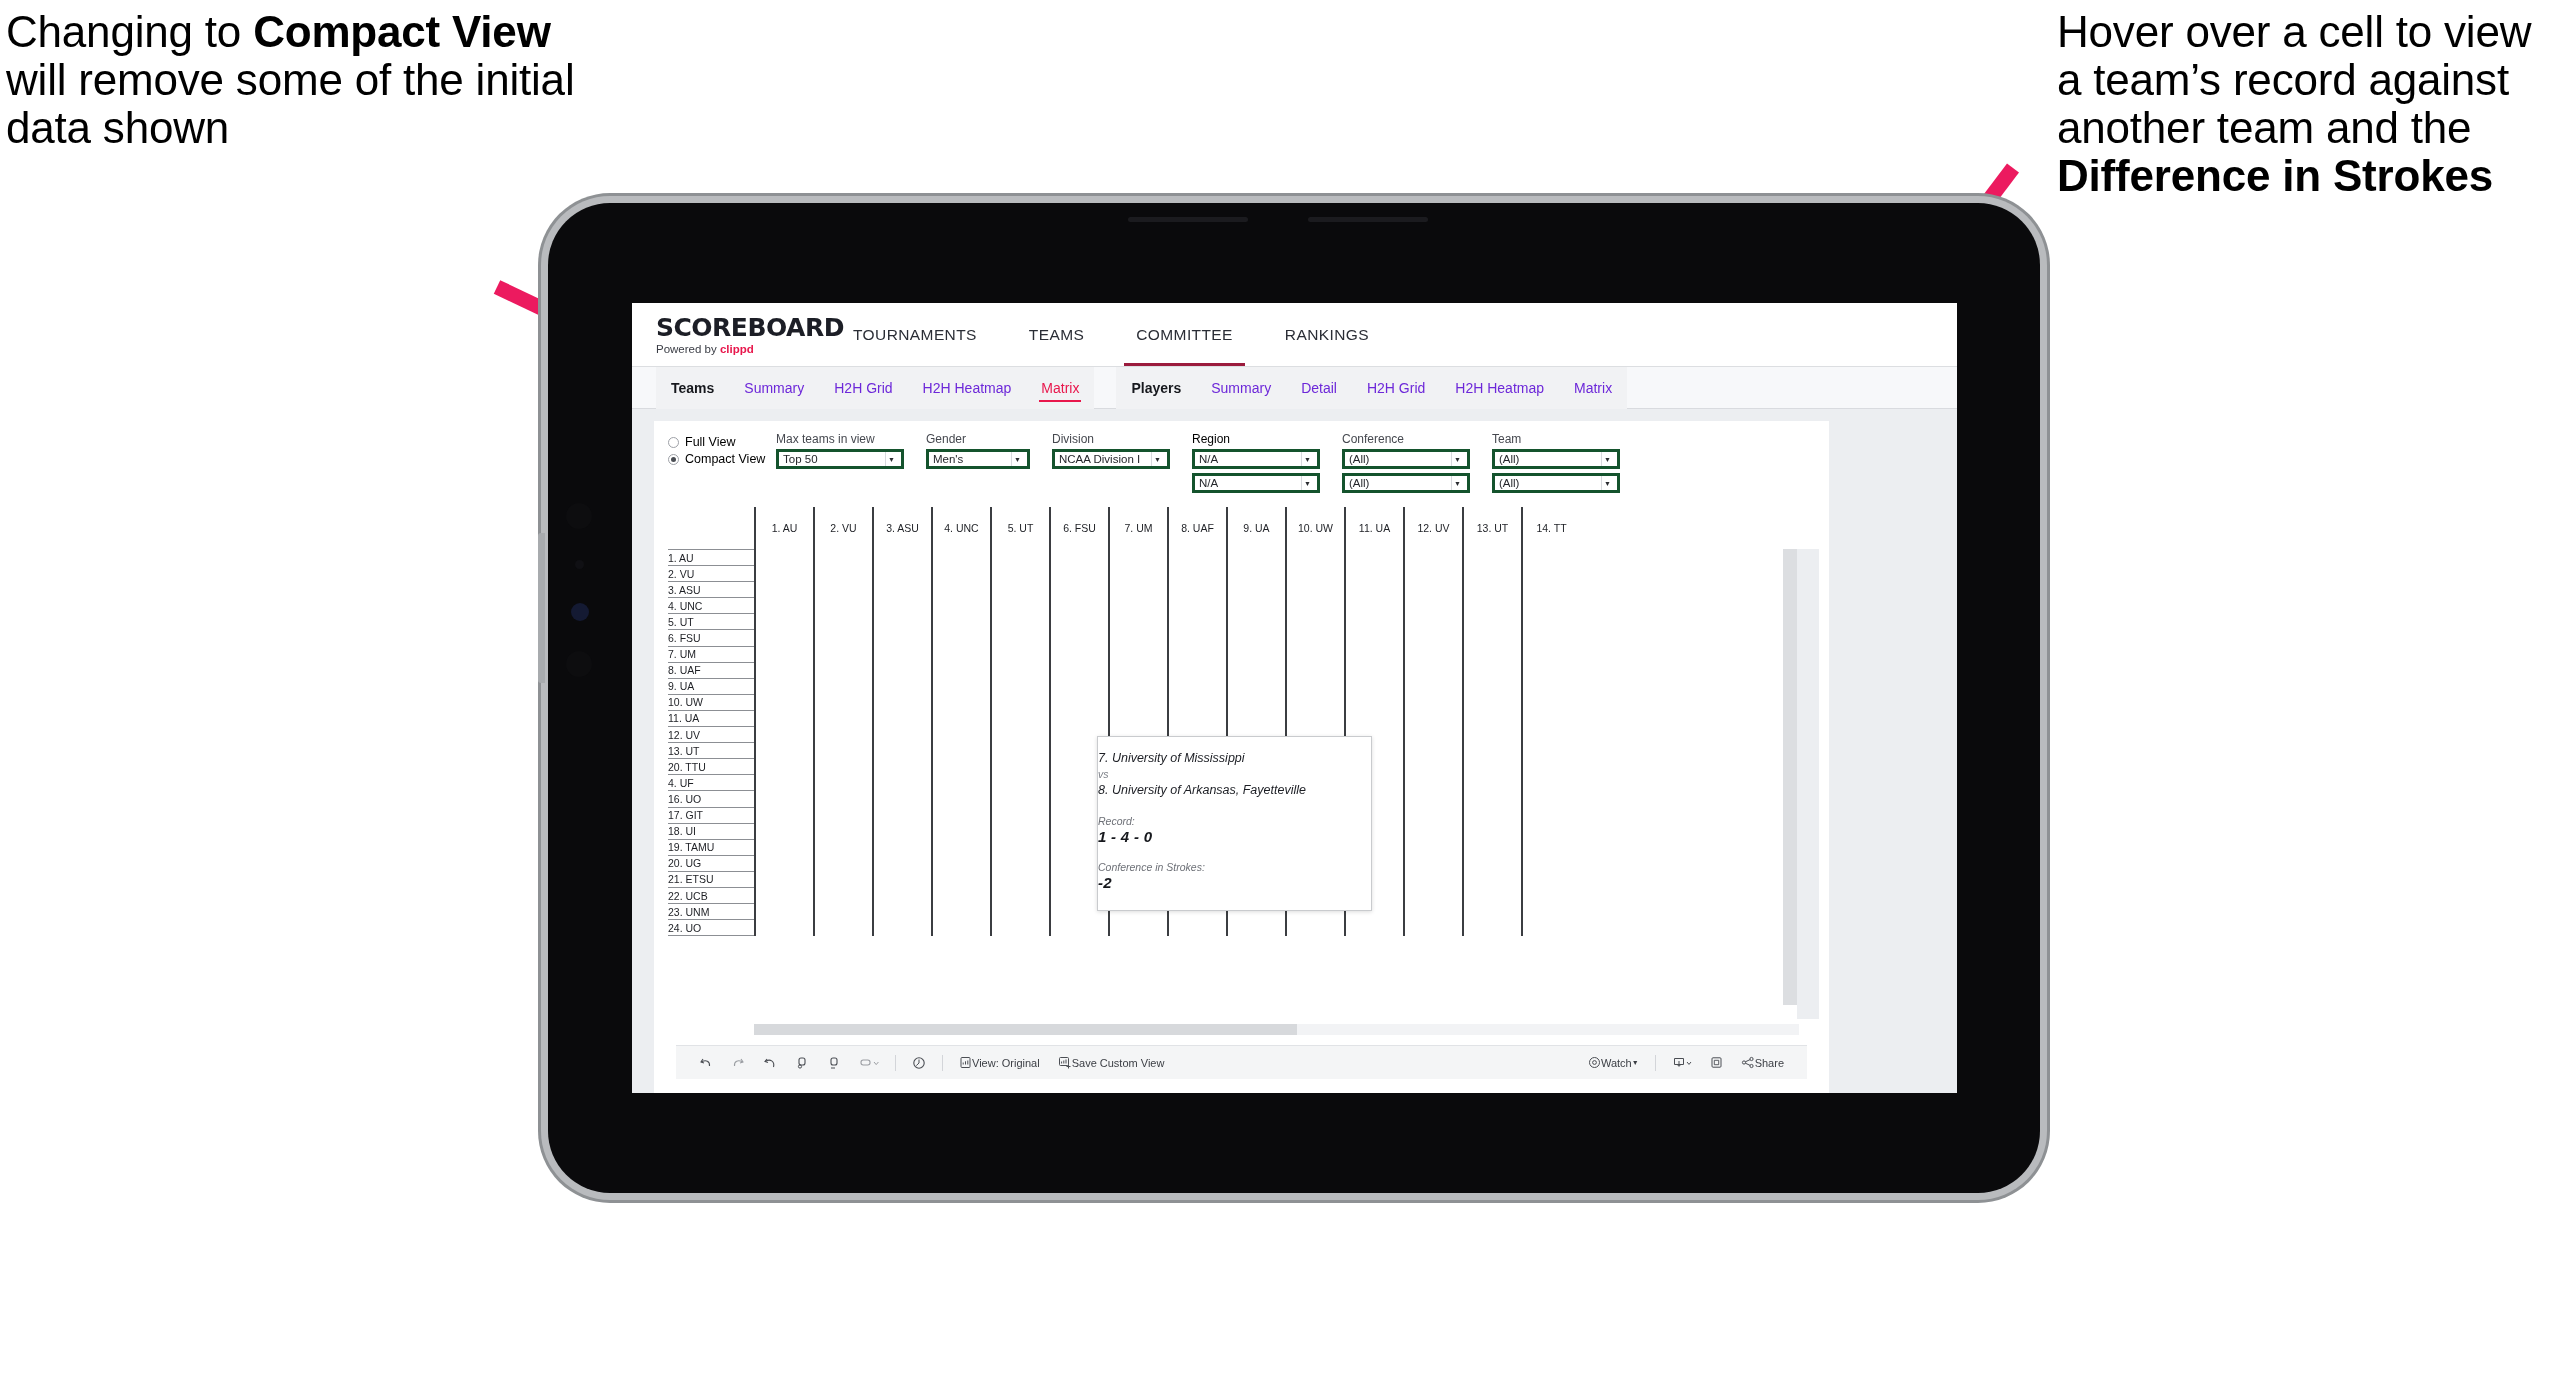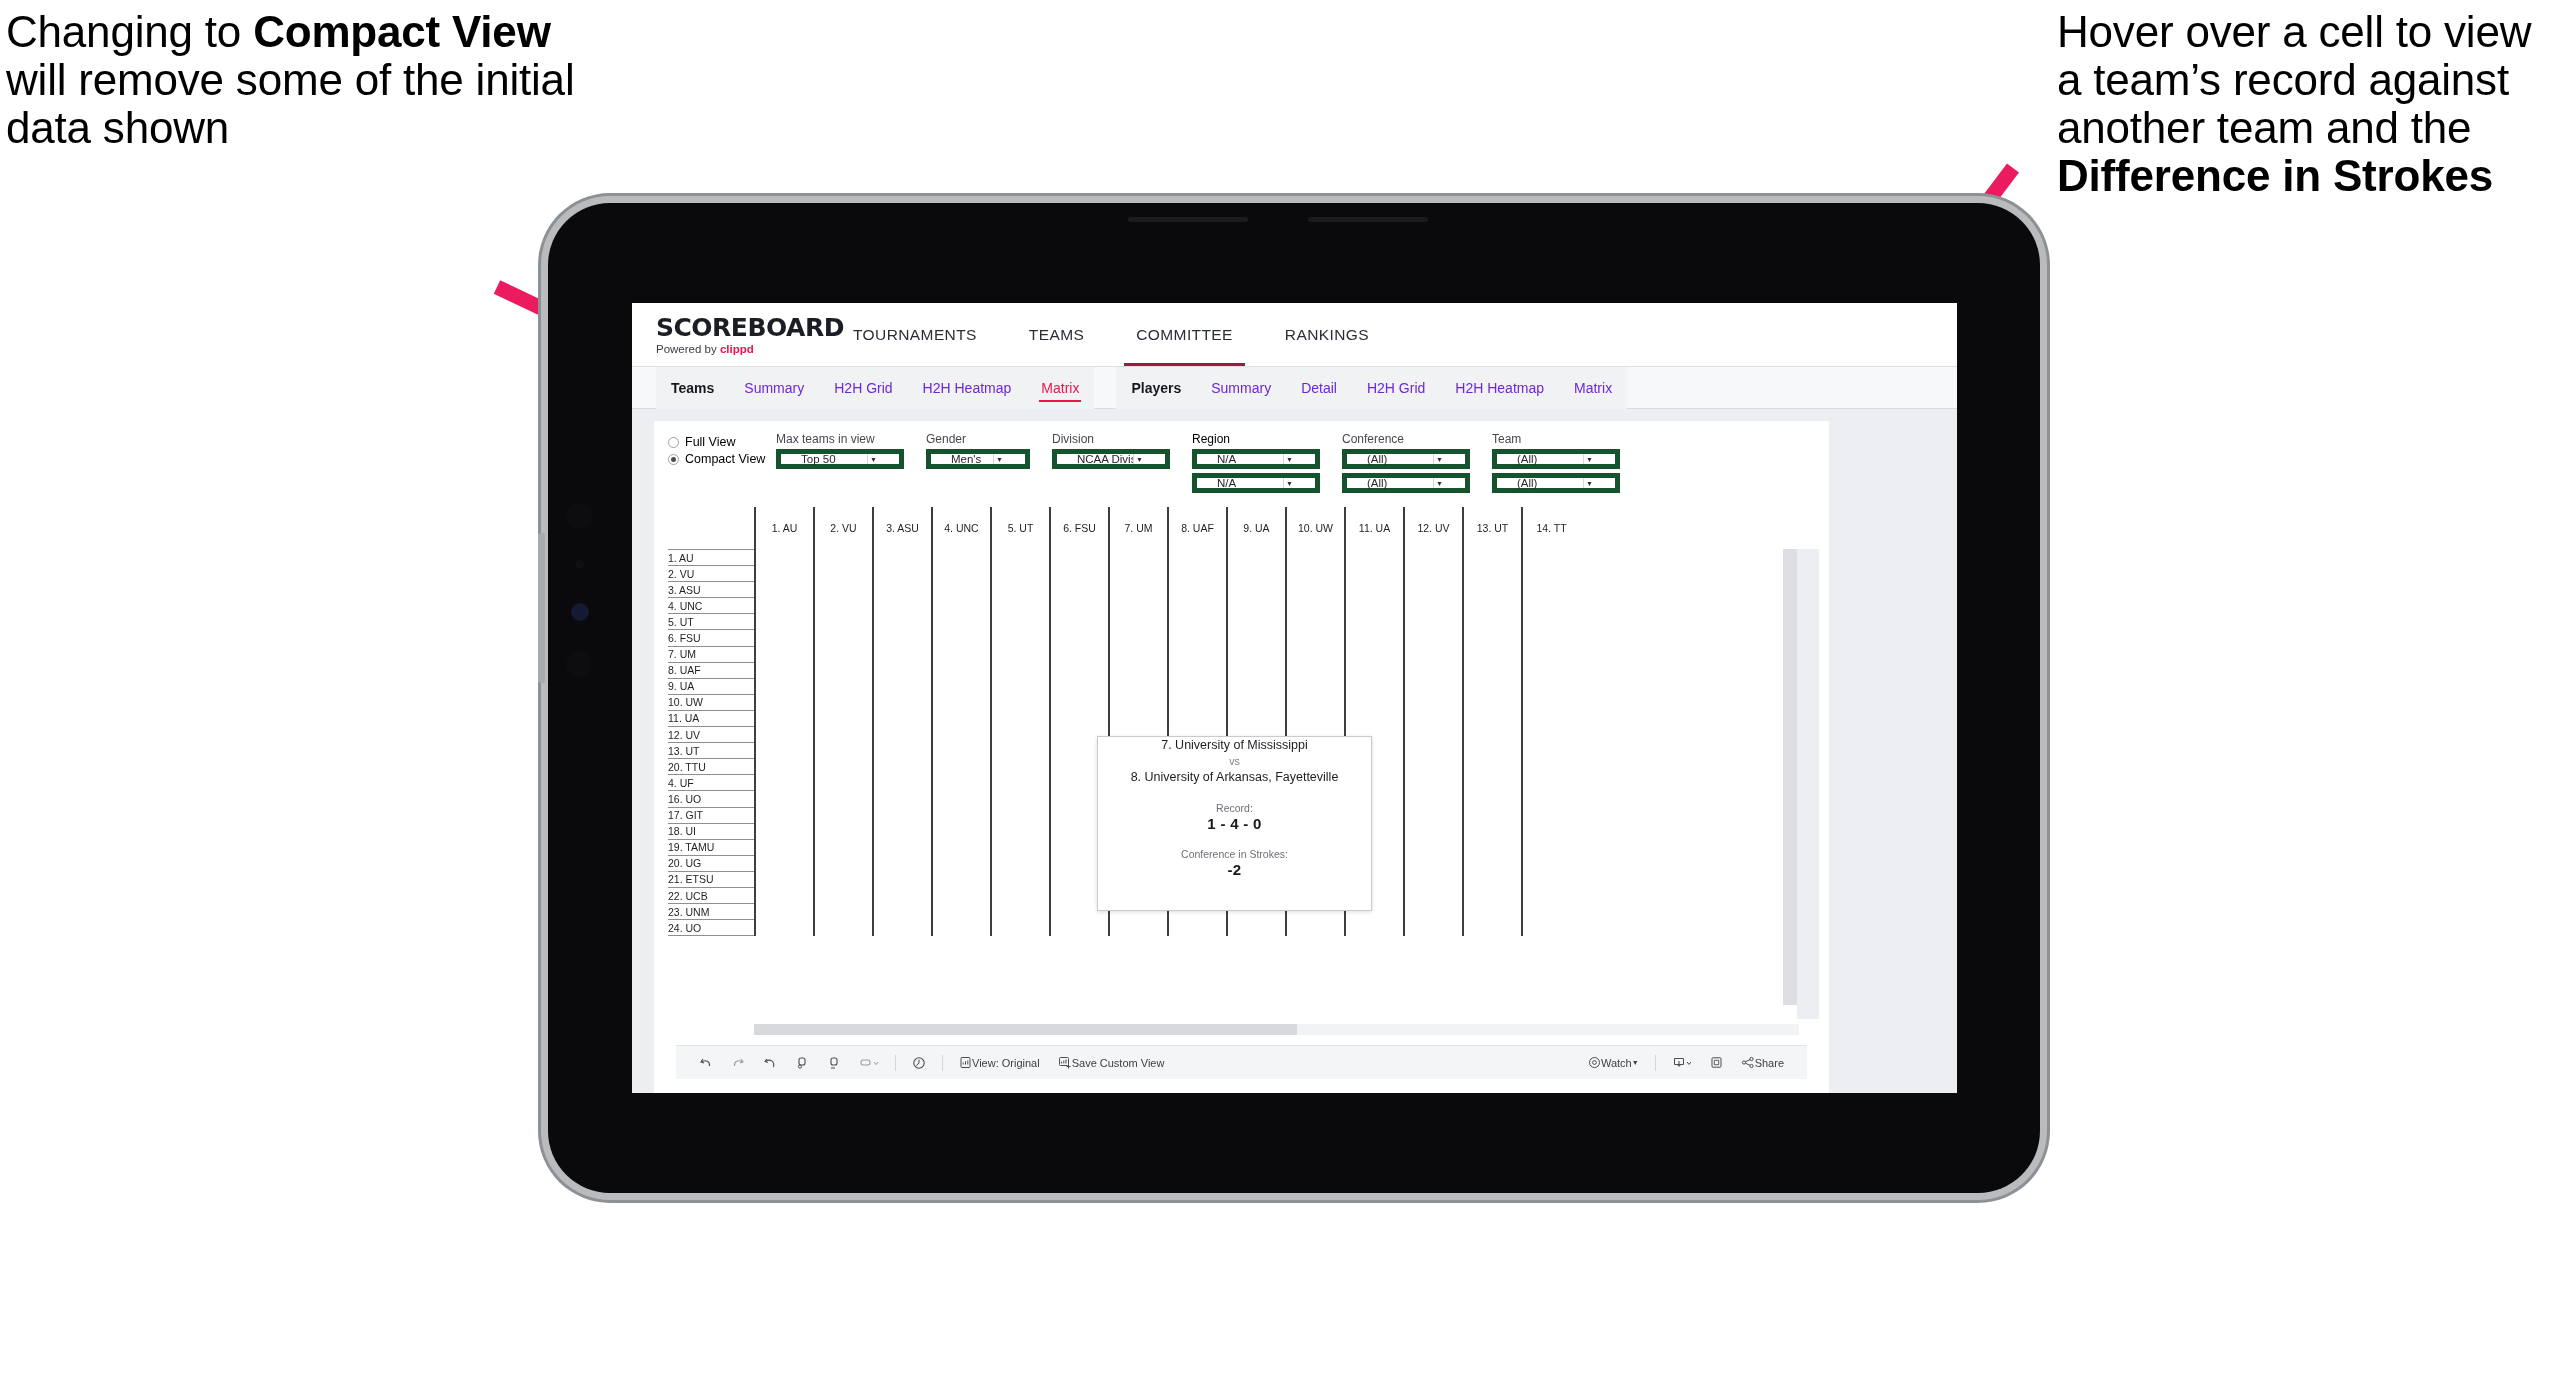--- a/index.html
+++ b/index.html
@@ -59,23 +59,23 @@
 
   
   #content{position:absolute;left:0;top:106px;right:0;bottom:0;background:#eceef1;}
   #sheet{position:absolute;left:22px;top:12px;width:1175px;bottom:0;background:#fff;}
 
   
   #filters{display:flex;padding:12px 14px 6px 14px;gap:0;align-items:flex-start;}
   .fgroup{margin-right:22px;}
   .flabel{font-size:12px;color:#45484f;margin-bottom:3px;line-height:13px;}
   .flabel.dim{color:#000000;}
-  .fsel{width:128px;height:20px;border:5px solid #14532d;background:#fff;
+  .fsel{width:128px;height:20px;border:3px solid #14532d;background:#fff;
         font-size:11.5px;color:#24262b;display:flex;align-items:center;
-        padding:0 20px;box-sizing:border-box;position:relative;margin-bottom:4px;cursor:pointer;}
+        padding:0 4px;box-sizing:border-box;position:relative;margin-bottom:4px;cursor:pointer;}
   .fsel .cap{flex:1;overflow:hidden;white-space:nowrap;}
   .fsel .arw{width:11px;height:100%;display:flex;align-items:center;justify-content:center;
              font-size:7px;color:#2b2d31;border-left:1px solid #d7d9dd;}
   .radios{width:108px;padding-top:2px;}
   .radio{display:flex;align-items:center;font-size:12.5px;color:#000000;
          margin-bottom:3px;cursor:pointer;}
   .rdot{width:11px;height:11px;border-radius:50%;border:1px solid #9ea1a7;background:#fff;
         margin-right:6px;display:flex;align-items:center;justify-content:center;box-sizing:border-box;}
   .rdot.on:after{content:"";width:5px;height:5px;border-radius:50%;background:#4a4d53;}
 
@@ -93,21 +93,21 @@
   .cell{width:57px;height:16.1px;border-left:2px solid #3b3d41;box-sizing:border-box;}
   .cellin{height:13px;margin-top:1.2px;}
   .greygutter{position:absolute;right:22px;top:42px;width:14px;bottom:30px;background:#dcdee1;}
   .greyfield{position:absolute;right:0;top:42px;width:22px;bottom:16px;background:#eceef1;}
   #hscroll{position:absolute;left:86px;right:20px;bottom:0;height:11px;background:#f2f3f5;}
   #hscroll .thumb{height:11px;width:52%;background:#d7d9dc;}
 
   
   #tooltip{position:absolute;left:429px;top:229px;width:275px;height:175px;background:#fff;
            border:1px solid #c9cbce;box-shadow:0 1px 4px rgba(0,0,0,.14);
-           text-align:center;box-sizing:border-box;z-index:30;}
+           text-align:left;padding-top:13px;box-sizing:border-box;z-index:30;font-style:italic;}
   #tooltip .tt1{font-size:12.5px;color:#1c1e24;line-height:17px;}
   #tooltip .vs{font-size:10.5px;color:#7d8088;line-height:15px;}
   #tooltip .lbl{font-size:10.5px;color:#6d7077;margin-top:16px;line-height:13px;}
   #tooltip .val{font-size:15px;color:#16181d;font-weight:700;letter-spacing:.3px;line-height:17px;}
 
   
   #toolbar{position:absolute;left:22px;right:22px;bottom:14px;height:34px;background:#f4f5f6;
            border-top:1px solid #e1e3e6;display:flex;align-items:center;padding:0 14px;
            box-sizing:border-box;font-size:11px;color:#3b3e44;}
   .tbtn{display:flex;align-items:center;gap:0;padding:0 9px;height:24px;cursor:pointer;color:#3b3e44;}

